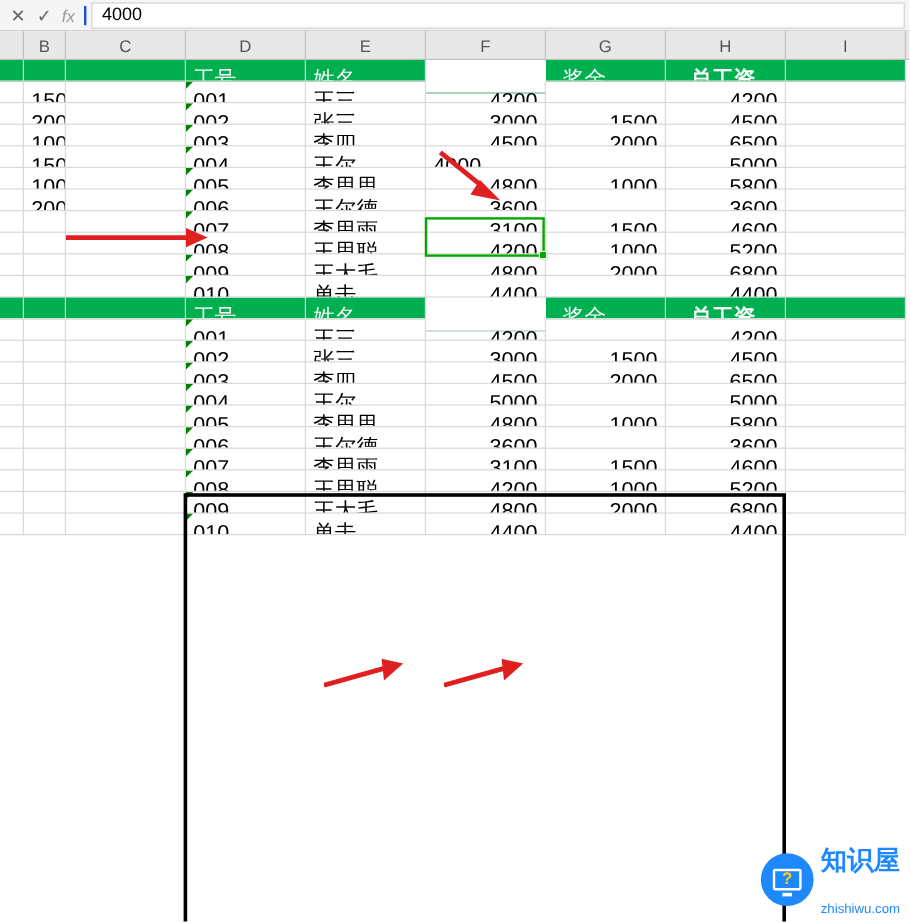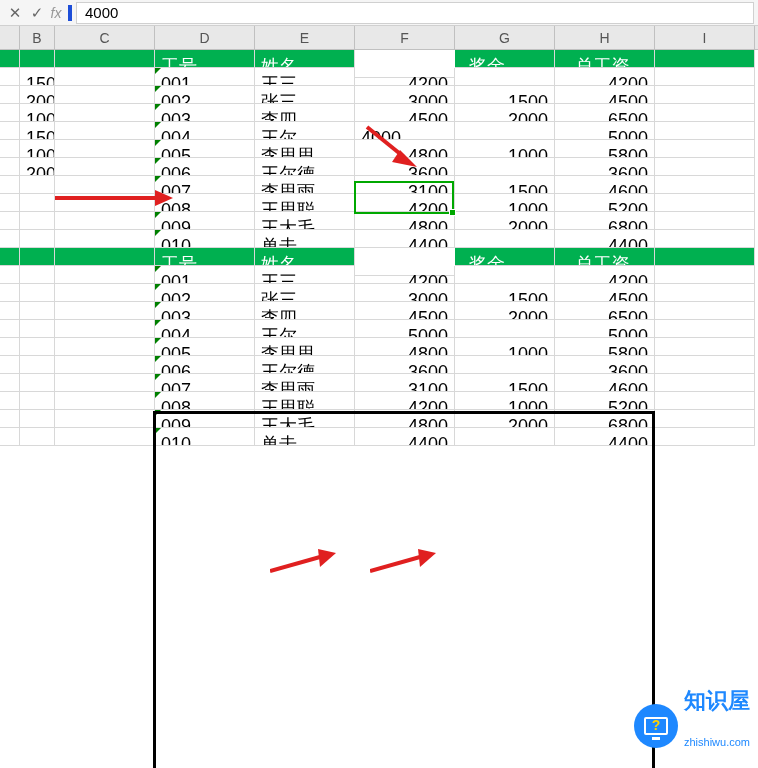--- a/index.html
+++ b/index.html
@@ -26,21 +26,21 @@
     text-align: center;
     color: #666;
     font-size: 15px;
   }
   .fb-fx {
     width: 24px;
     text-align: center;
     color: #999;
     font-style: italic;
     font-size: 14px;
-    border-right: 4px solid #1d4ed8;
+    border-right: 2px solid #1d4ed8;
     margin-right: 4px;
     padding-right: 4px;
   }
   .fb-input {
     flex: 1;
     height: 22px;
     background: white;
     border: 1px solid #d0d0d0;
     padding: 0 8px;
     font-size: 15px;
@@ -81,21 +81,21 @@
   .num { text-align: right; }
   .txt { text-align: left; }
 
   .green-header .cell {
     background: #00b050;
     color: white;
     font-weight: 500;
   }
   .green-header .cell.fcol { text-align: center; padding-left:0; padding-right:0;margin-top:27px;}
   .green-header .cell.gcol { padding-left:14px;font-family:Liberation Serif, serif;}
-  .green-header .cell.hcol { text-align:center; padding-left:0; padding-right:4px;}
+  .green-header .cell.hcol { text-align:center; padding-left:0; padding-right:4px;font-weight:bold;}
 
   .green-corner {
     position: relative;
   }
   .green-corner::before {
     content: "";
     position: absolute;
     top: 0;
     left: 0;
     width: 0; height: 0;
@@ -134,24 +134,24 @@
     stroke: #e02020;
     stroke-width: 4;
   }
   .arrow-head {
     fill: #e02020;
   }
 
   .watermark {
     position: absolute;
     right: 8px;
-    bottom: 20px;
+    bottom: 4px;
     z-index: 20;
     display: flex;
-    align-items: flex-end;
+    align-items: center;
     gap: 6px;
   }
   .wm-icon {
     width: 44px; height: 44px;
     background: #1e88ff;
     border-radius: 50%;
     display: flex;
     align-items: center;
     justify-content: center;
   }

